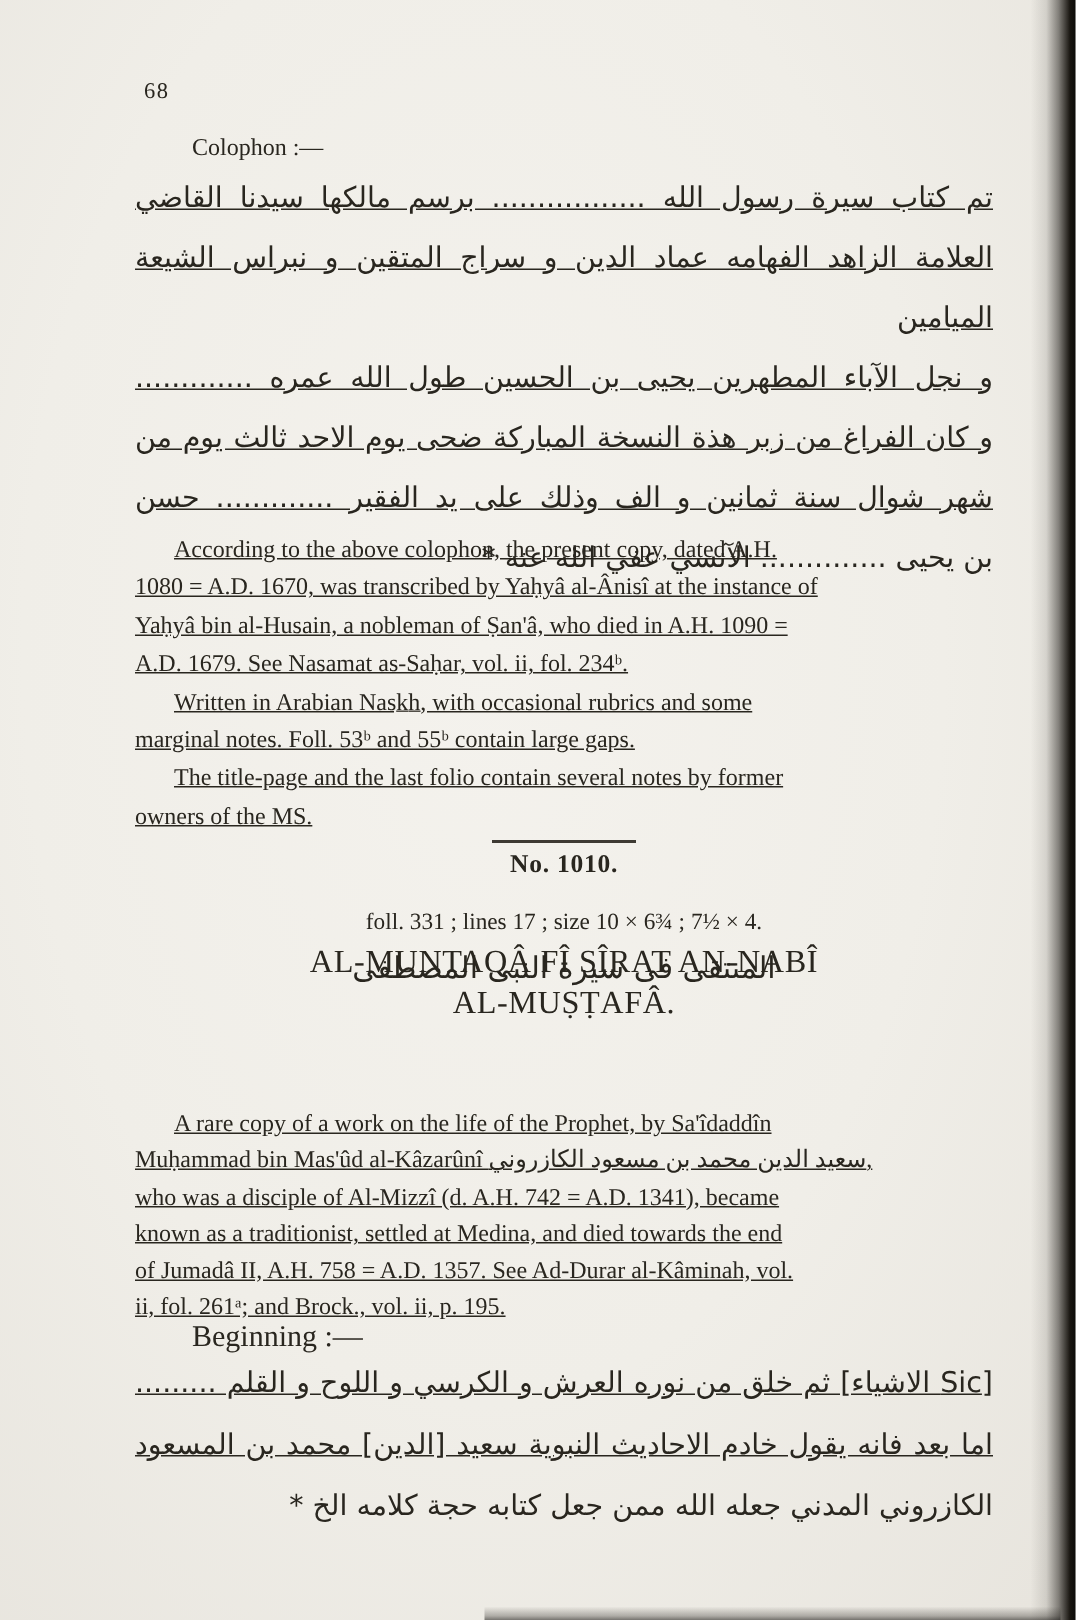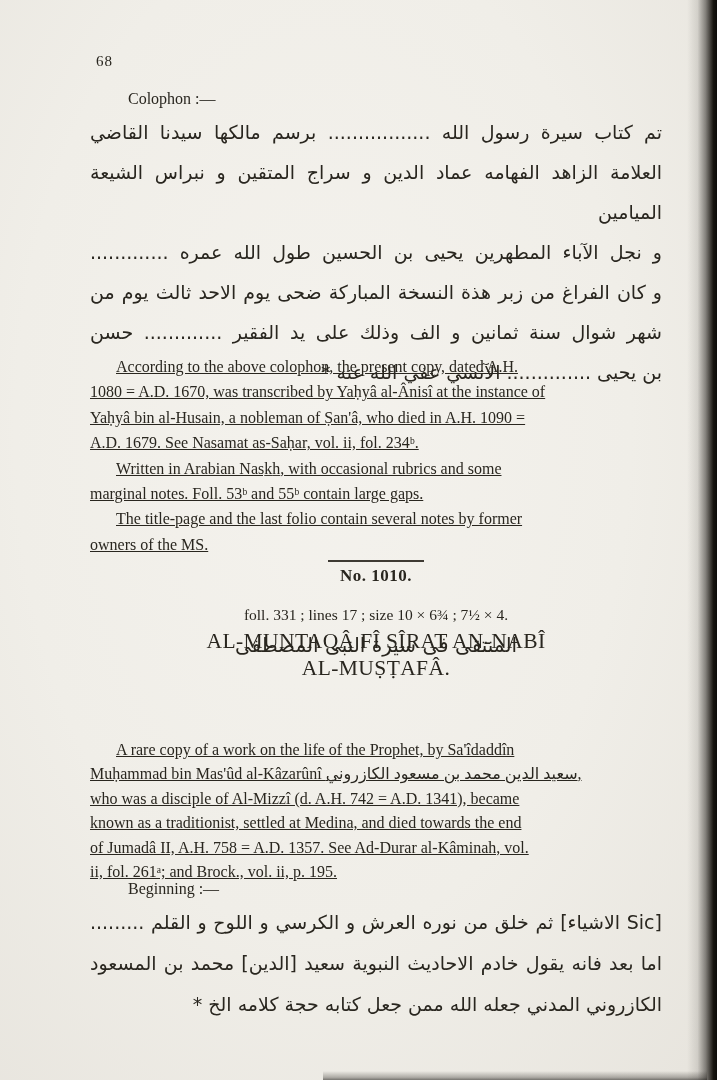--- a/index.html
+++ b/index.html
@@ -15,36 +15,36 @@
 
   .header-row { top: 52px; height: 20px; }
   .page-number { position: absolute; left: 6px; top: 1px; font-size: 15px; letter-spacing: 1px; }
   .running-header { text-align: center; font-size: 14px; letter-spacing: 1.7px; }
 
   .colophon-label { top: 90px; padding-left: 38px; font-size: 16px; }
 
   .arabic { direction: rtl; font-family: "DejaVu Sans", sans-serif; }
   .colophon-arabic { top: 112px; }
   .ar-line { font-size: 19px; line-height: 40px; text-align: right; }
-  .ar-just { text-align: justify; text-align-last: justify; }
+  .ar-just { text-align: justify; text-align-last: justify; text-decoration: underline; }
 
   .notes { top: 354px; font-size: 16px; line-height: 25.4px; }
   .para { white-space: pre-line; text-align: justify; text-indent: 26px; text-decoration: underline; }
 
   .divider { top: 560px; left: 50%; width: 96px; margin-left: -48px; border-top: 2px solid #3e3a33; }
 
   .entry-number { top: 566px; text-align: center; font-size: 17px; font-weight: bold; letter-spacing: 0.5px; }
   .entry-spec { top: 606px; text-align: center; font-size: 15.5px; }
   .arabic-title { top: 628px; text-align: center; font-size: 20px; line-height: 34px; }
   .latin-title { top: 628px; text-align: center; font-size: 21.5px; font-weight: normal;
                  line-height: 27px; letter-spacing: 0.4px; white-space: pre-line; }
 
   .description { top: 738px; font-size: 16px; line-height: 24.4px; }
 
-  .beginning-label { top: 880px; padding-left: 38px; font-size: 16px; }
+  .beginning-label { top: 880px; padding-left: 38px; font-size: 20px; }
   .beginning-arabic { top: 902px; }
   .ar-line-lg { font-size: 19px; line-height: 41px; text-align: right; }
 
   .edge-right {
     position: absolute; top: 0; right: 0; bottom: 0; width: 30px;
     background: linear-gradient(to right, rgba(35,32,27,0) 0%, rgba(35,32,27,0.12) 35%,
                 rgba(28,25,21,0.5) 62%, #181510 88%, #0c0b09 100%);
   }
   .edge-bottom {
     position: absolute; right: 10px; bottom: 0; left: 45%; height: 9px;

